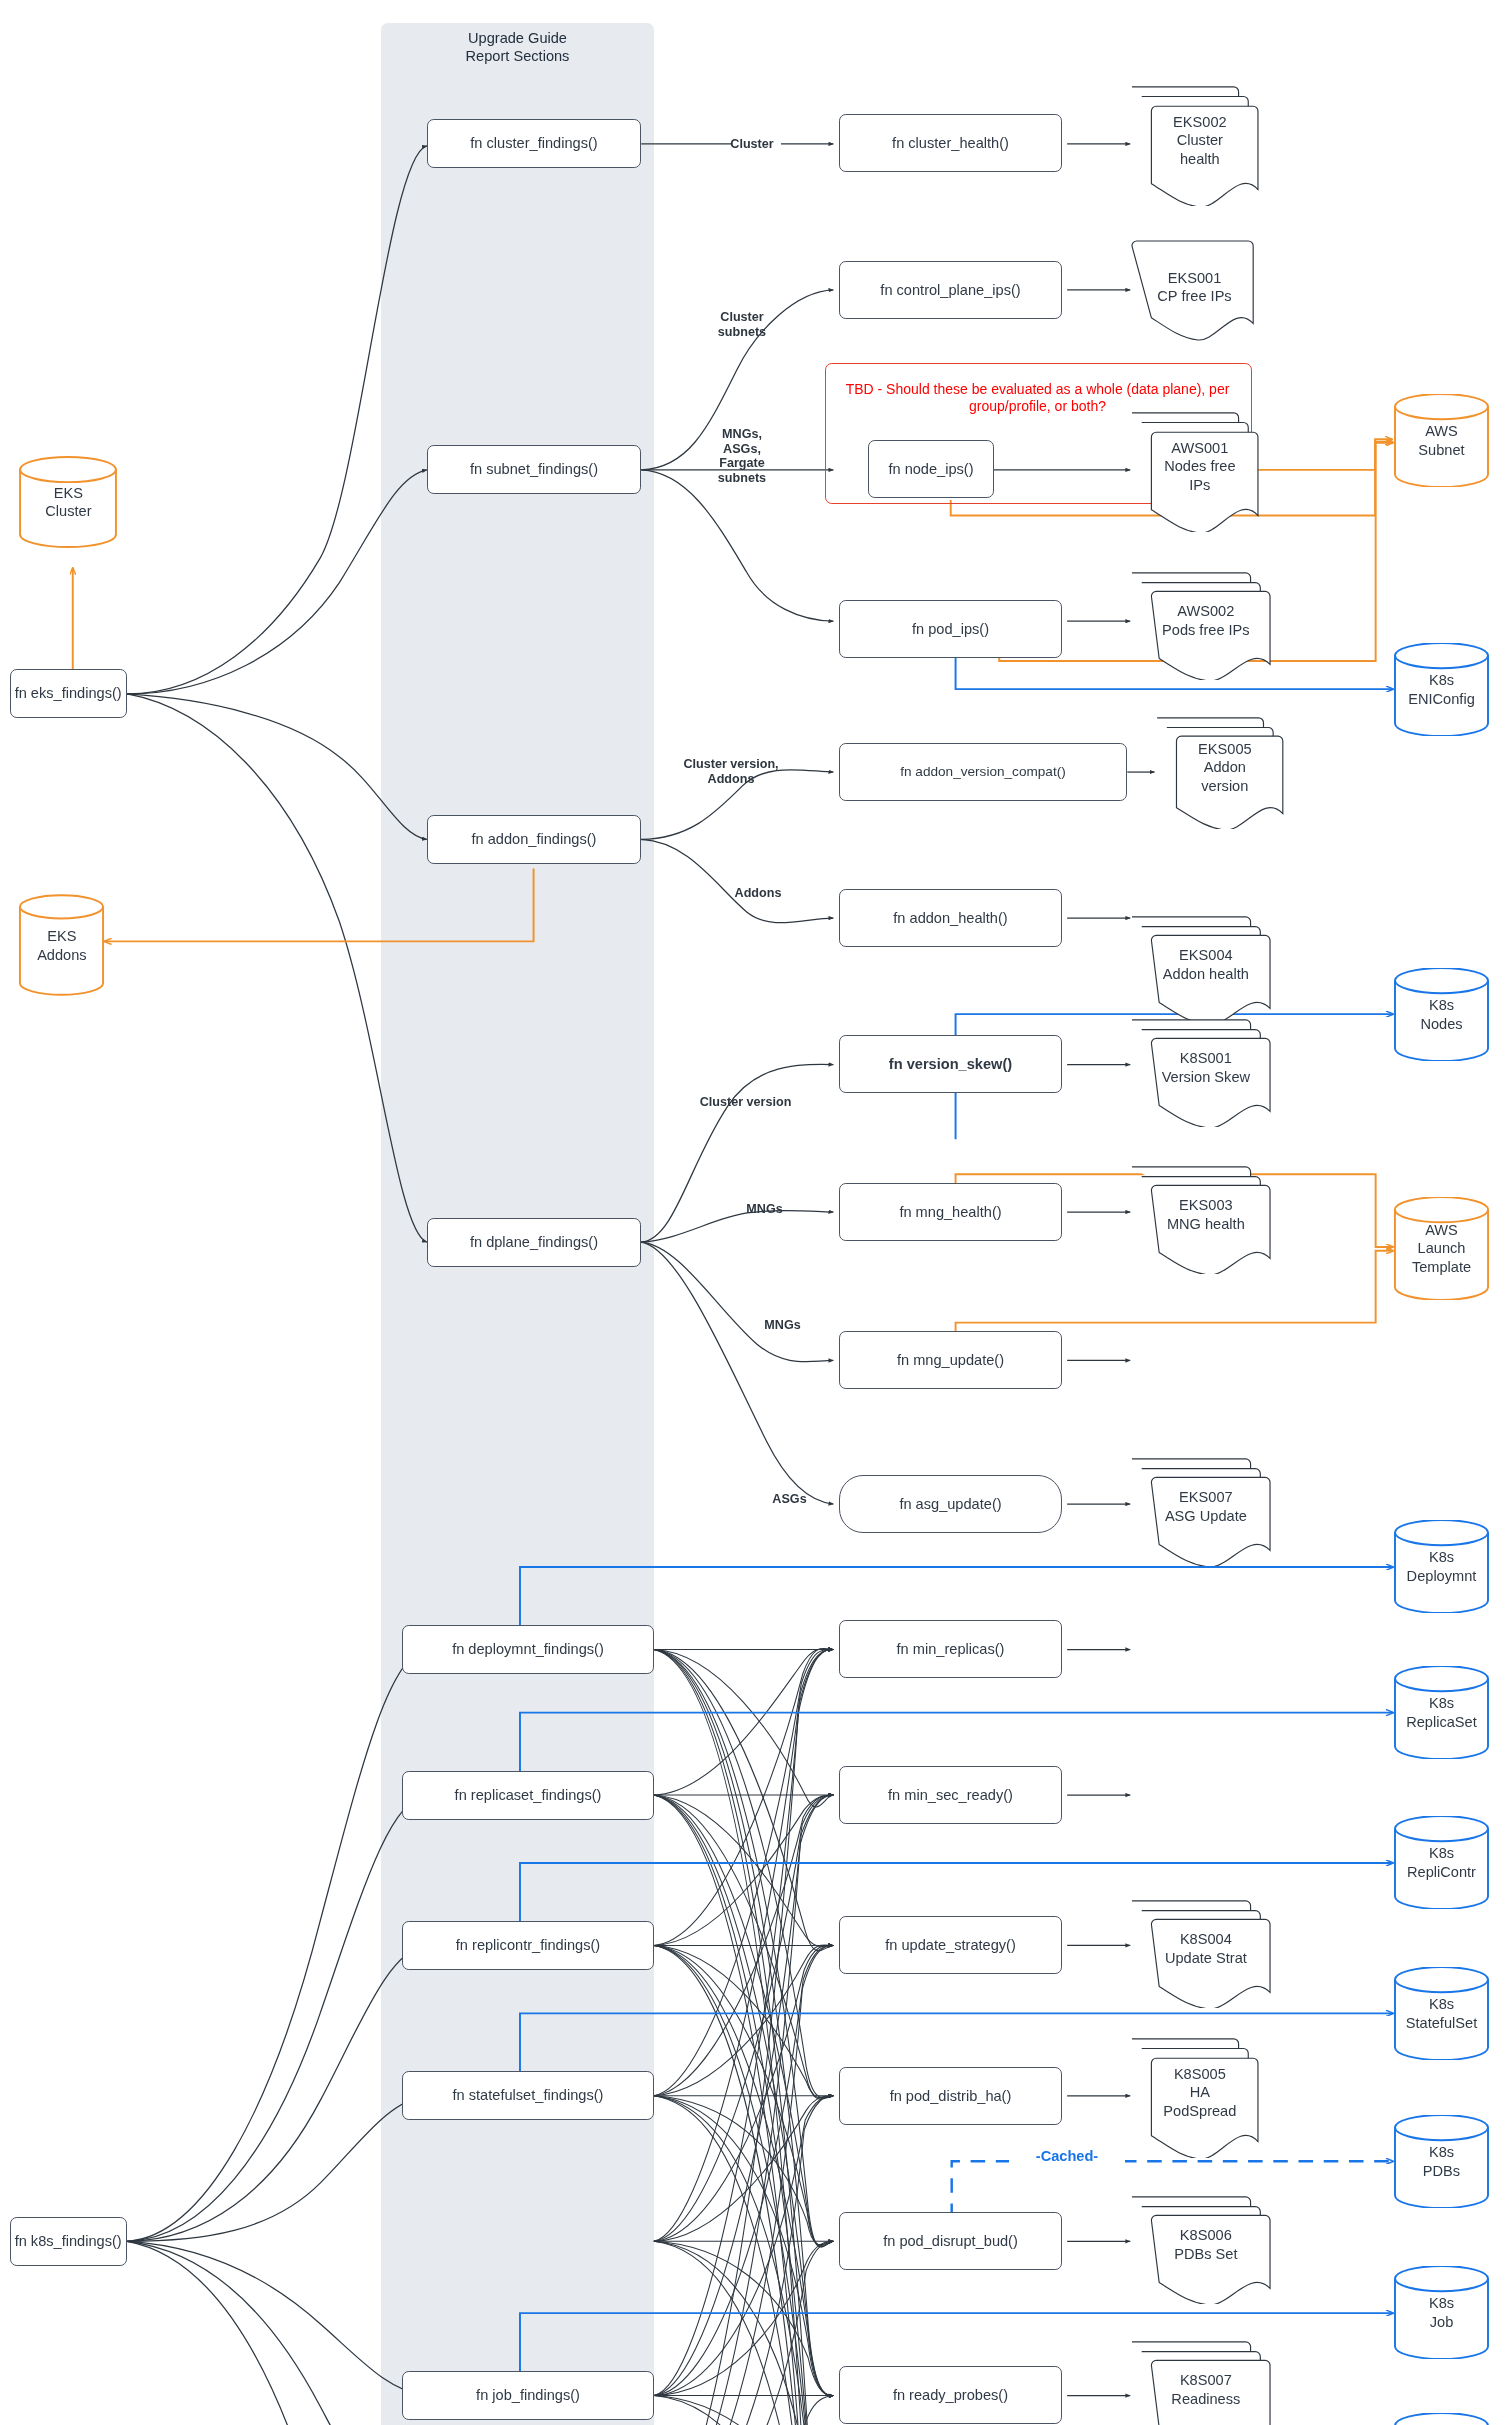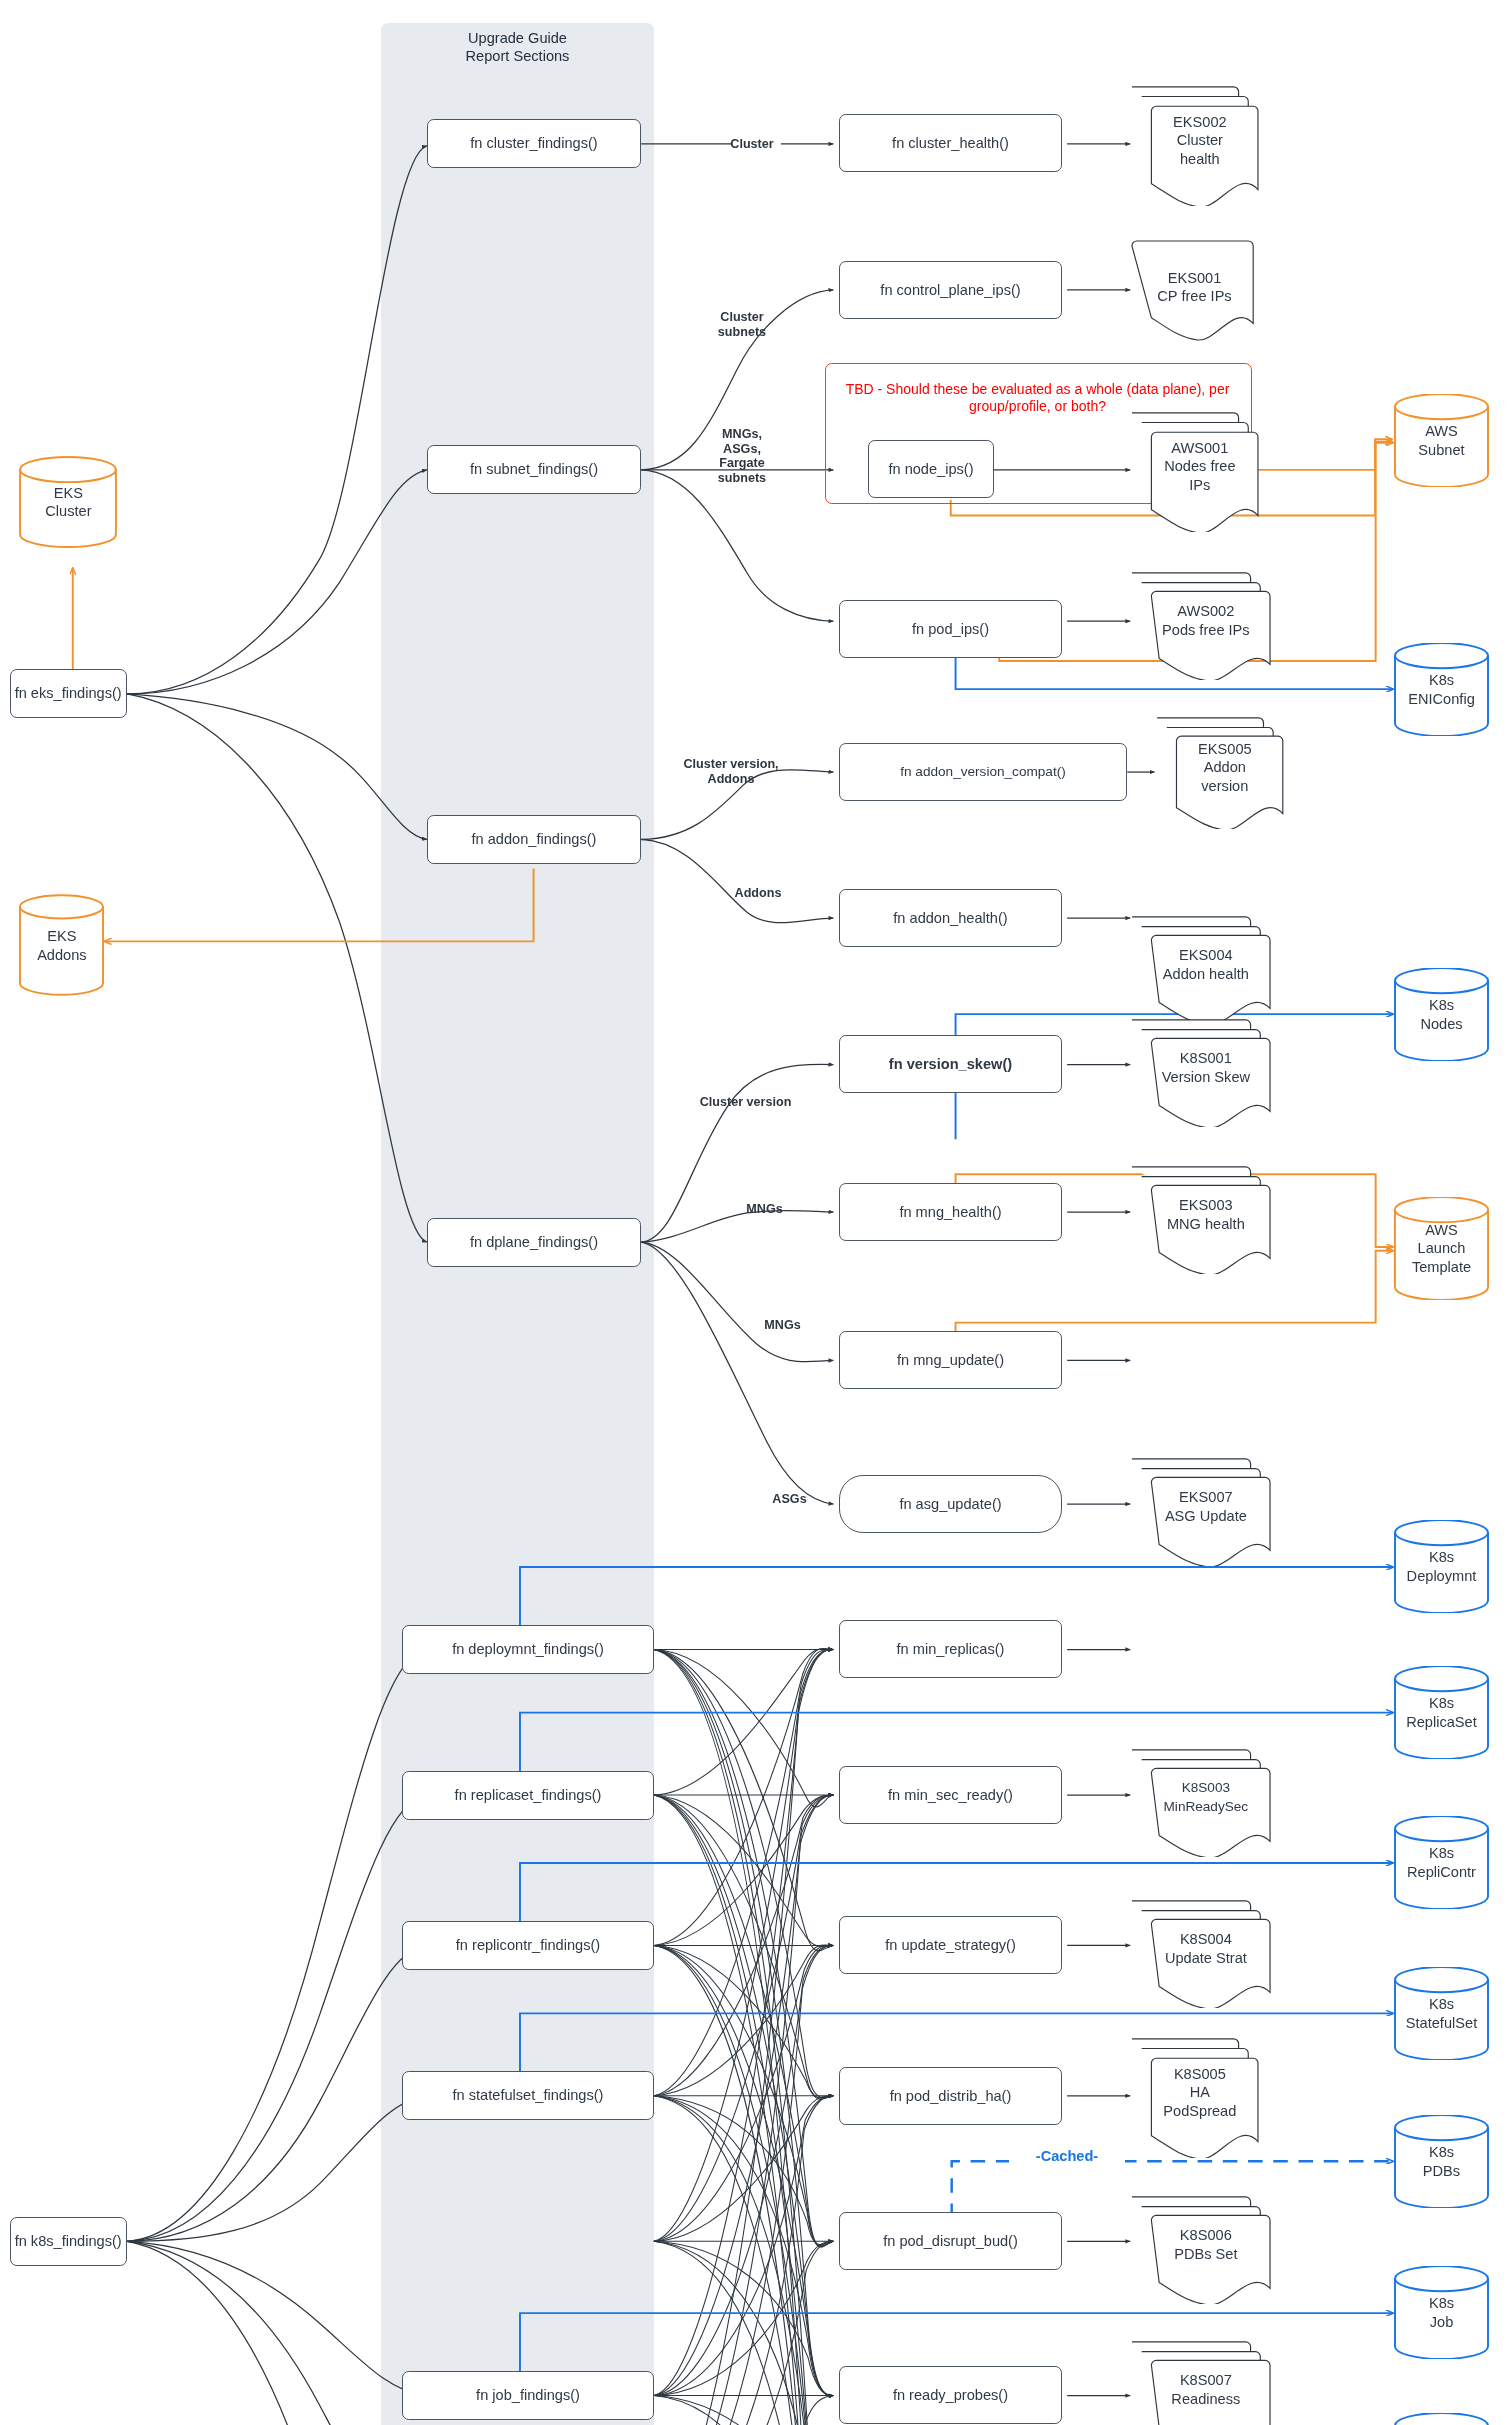--- a/index.html
+++ b/index.html
@@ -342,29 +342,20 @@
     <svg width="141" height="112" style="position:absolute;left:0;top:0;" viewBox="0 0 290 230">
       <path d="M4,10 H238 a10,10 0 0 1 10,10 V166" fill="#fff" stroke="#2e3740" stroke-width="2.4"></path>
       <path d="M24,30 H258 a10,10 0 0 1 10,10 V186" fill="#fff" stroke="#2e3740" stroke-width="2.4"></path>
       <path d="M44,58 a10,10 0 0 1 10,-10 H278 a10,10 0 0 1 10,10 V198 c-42,-42 -84,38 -126,34 c-42,-4 -72,-28 -102,-46 z" fill="#fff" stroke="#2e3740" stroke-width="2.4"></path>
     </svg>
     <span class="txt" style="margin-left:10.7px;"><span>EKS007</span>
 <span>ASG Update</span></span>
   </div>
 
 
-  <div class="doc" style="left:1130px;top:1745px;width:141px;height:112px;">
-    <svg width="141" height="112" style="position:absolute;left:0;top:0;" viewBox="0 0 290 230">
-      <path d="M4,10 H238 a10,10 0 0 1 10,10 V166" fill="#fff" stroke="#2e3740" stroke-width="2.4"></path>
-      <path d="M24,30 H258 a10,10 0 0 1 10,10 V186" fill="#fff" stroke="#2e3740" stroke-width="2.4"></path>
-      <path d="M44,58 a10,10 0 0 1 10,-10 H278 a10,10 0 0 1 10,10 V198 c-42,-42 -84,38 -126,34 c-42,-4 -72,-28 -102,-46 z" fill="#fff" stroke="#2e3740" stroke-width="2.4"></path>
-    </svg>
-    <span class="txt" style="margin-left:10.7px;font-size:13.6px;"><span>K8S003</span>
-<span>MinReadySec</span></span>
-  </div>
 
   <div class="doc" style="left:1130px;top:1896px;width:141px;height:112px;">
     <svg width="141" height="112" style="position:absolute;left:0;top:0;" viewBox="0 0 290 230">
       <path d="M4,10 H238 a10,10 0 0 1 10,10 V166" fill="#fff" stroke="#2e3740" stroke-width="2.4"></path>
       <path d="M24,30 H258 a10,10 0 0 1 10,10 V186" fill="#fff" stroke="#2e3740" stroke-width="2.4"></path>
       <path d="M44,58 a10,10 0 0 1 10,-10 H278 a10,10 0 0 1 10,10 V198 c-42,-42 -84,38 -126,34 c-42,-4 -72,-28 -102,-46 z" fill="#fff" stroke="#2e3740" stroke-width="2.4"></path>
     </svg>
     <span class="txt" style="margin-left:10.7px;"><span>K8S004</span>
 <span>Update Strat</span></span>
   </div>

